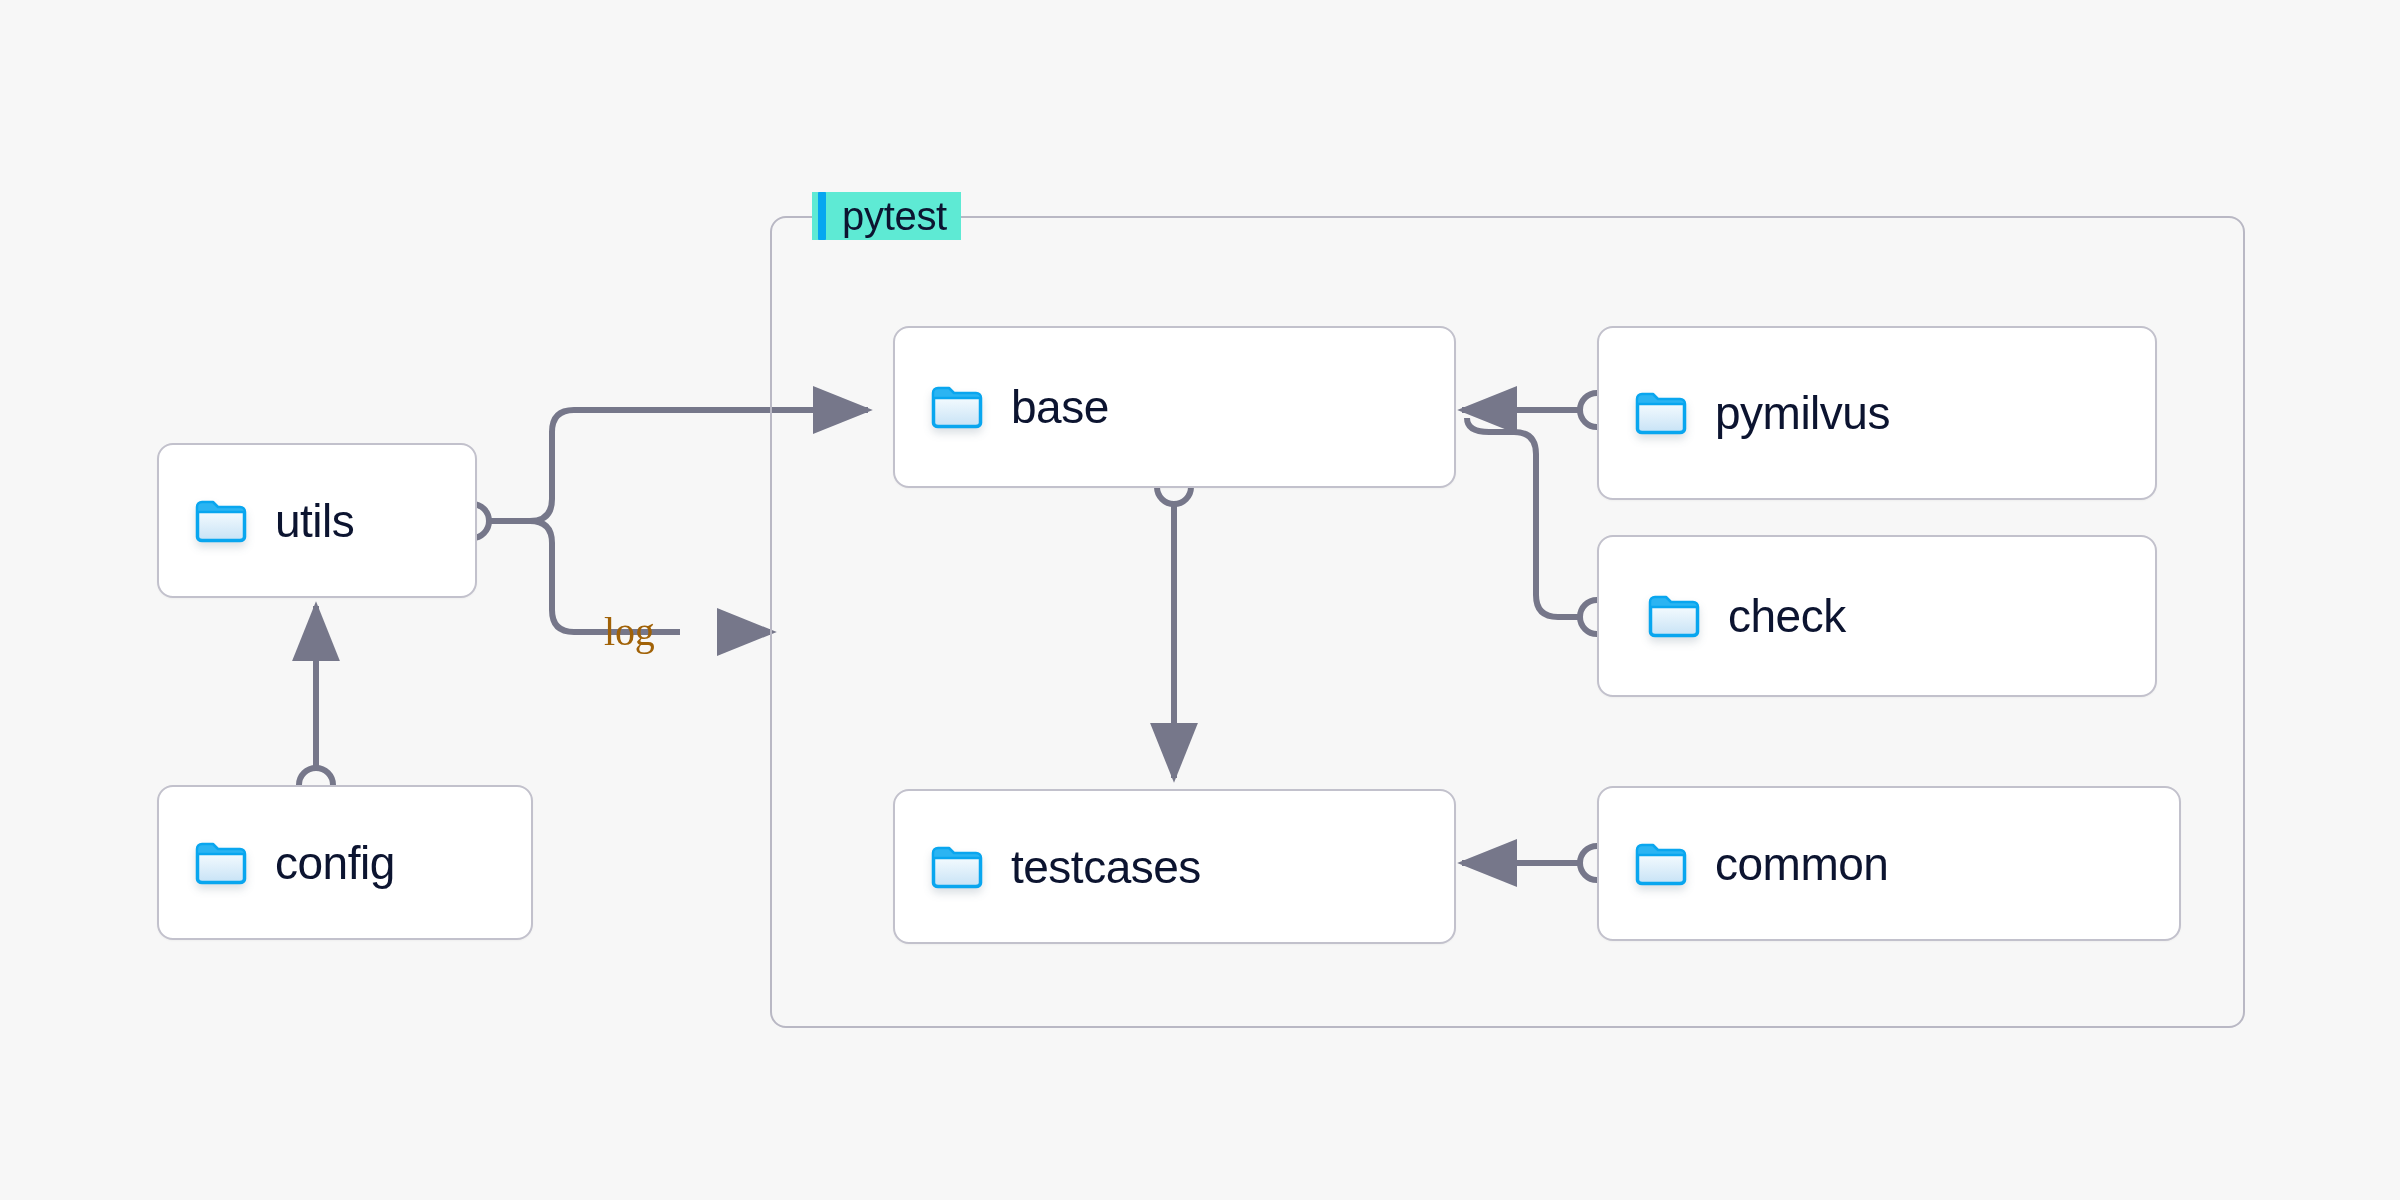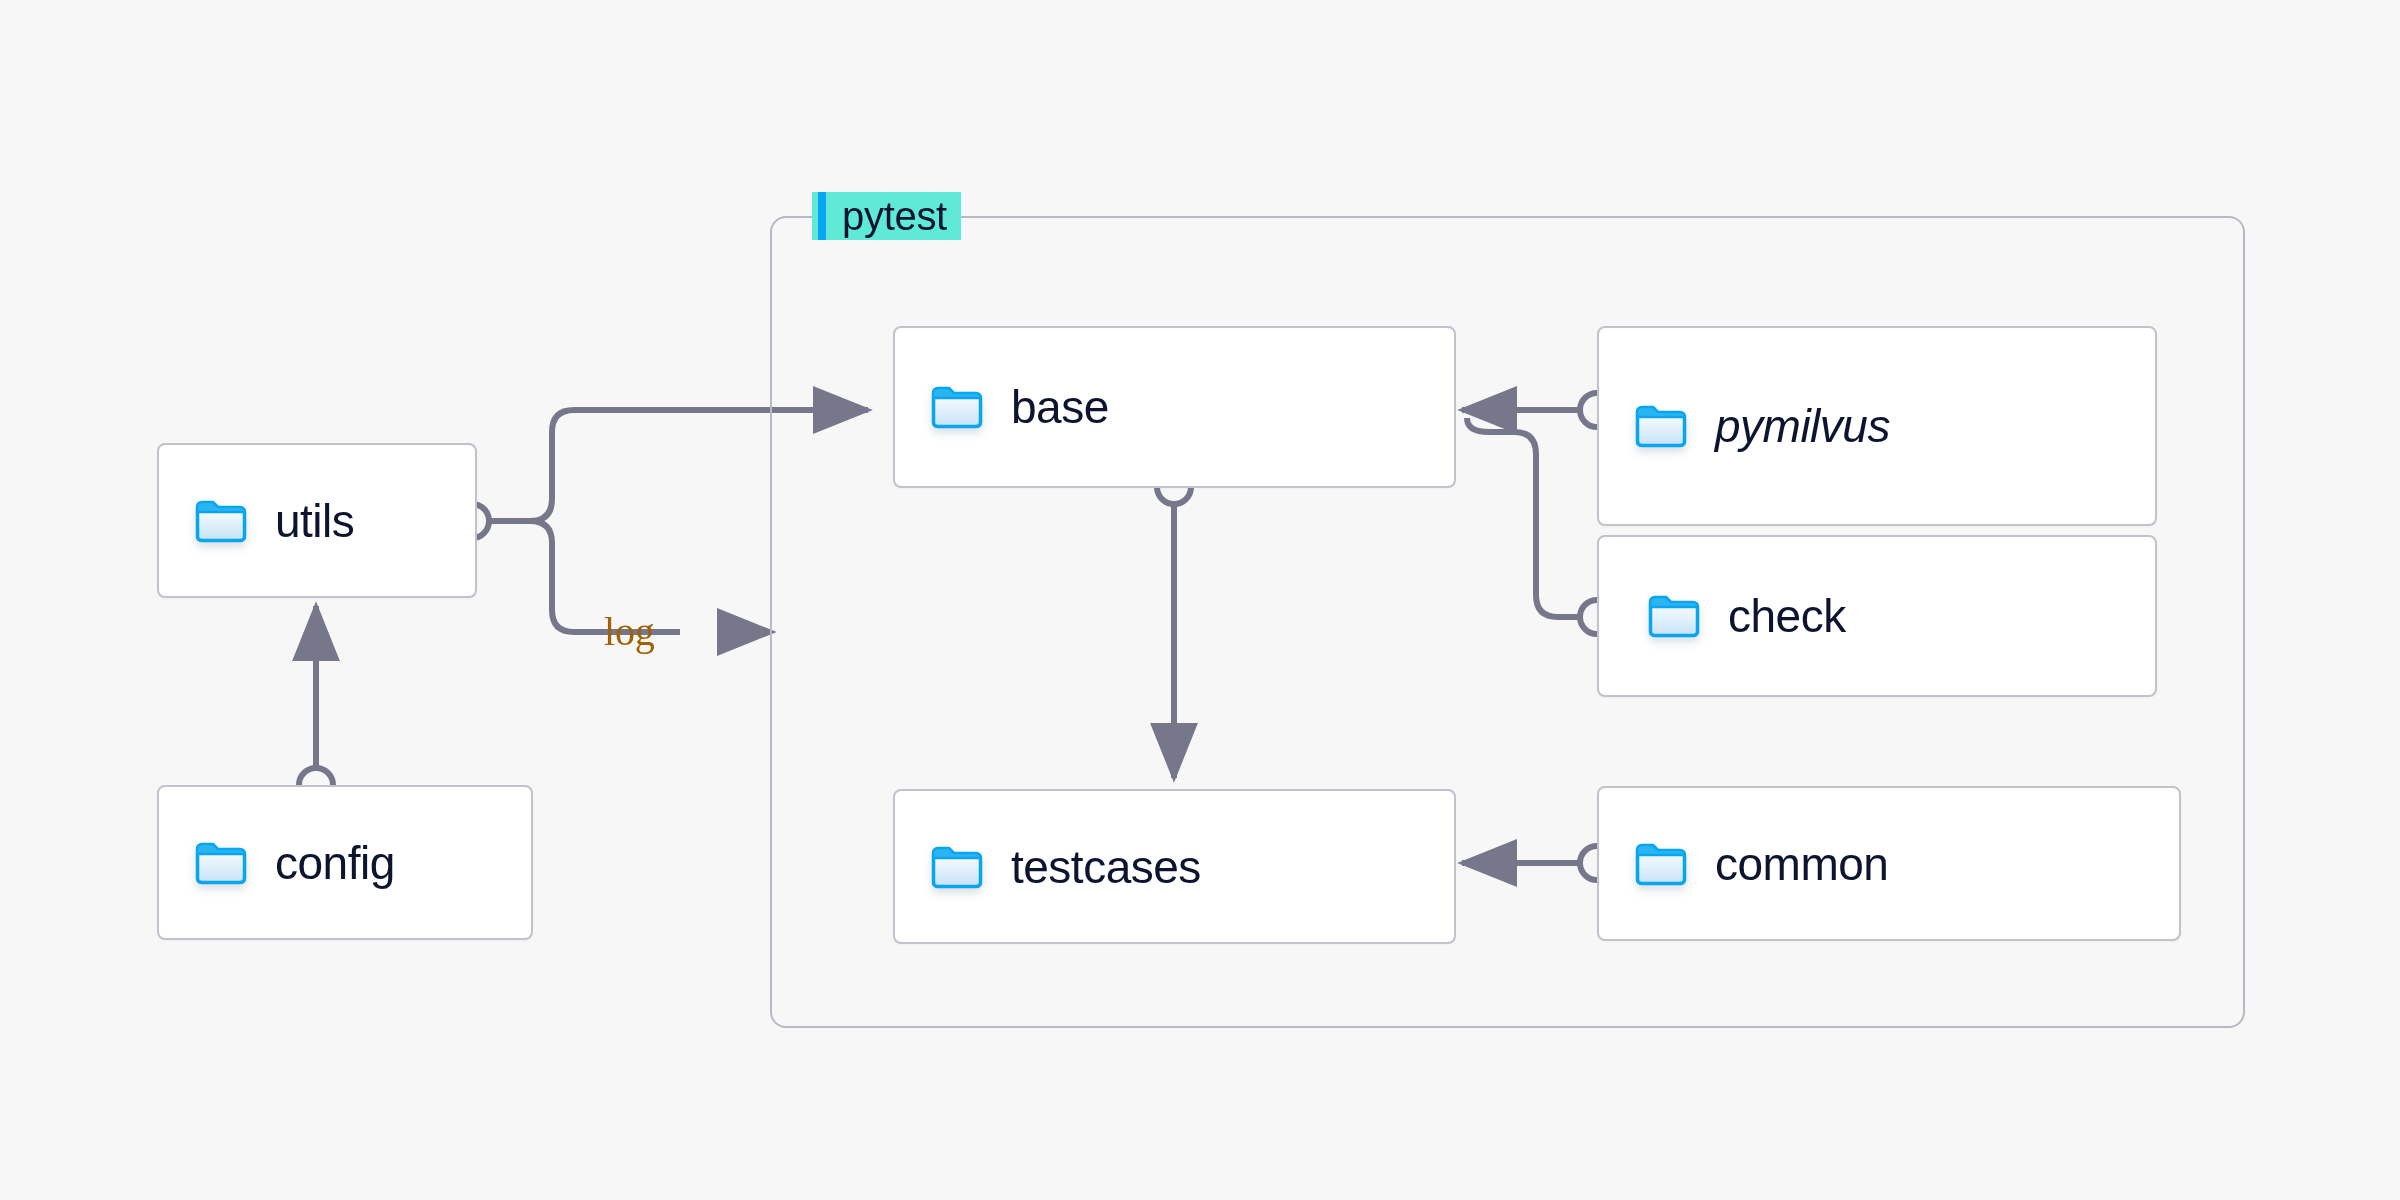--- a/index.html
+++ b/index.html
@@ -54,21 +54,21 @@
     color: #0c1430;
     letter-spacing: -0.3px;
   }
 
   
   .node {
     position: absolute;
     box-sizing: border-box;
     background: #ffffff;
     border: 2px solid #c2c1cc;
-    border-radius: 8px;
+    border-radius: 16px;
     display: flex;
     align-items: center;
     box-shadow: 0 1px 2px rgba(20,20,40,0.035);
   }
   .node-inner {
     display: flex;
     align-items: center;
     gap: 28px;
     padding-left: 36px;
   }
@@ -192,21 +192,21 @@
   <div class="node" style="left:893px; top:789px; width:563px; height:155px;">
     <div class="node-inner">
       <svg class="folder-icon" viewBox="0 0 52 44">
         <path d="M2 8 C2 5 4 3 7 3 L18 3 L23 8 L45 8 C48 8 50 10 50 13 L50 38 C50 40 48 42 45 42 L7 42 C4 42 2 40 2 38 Z" fill="#2bb4f2" stroke="#09a6ef" stroke-width="2.5" stroke-linejoin="round"></path>
         <path d="M3 13 L49 13 L49 38 C49 40 47.5 41 45 41 L7 41 C4.5 41 3 40 3 38 Z" fill="url(#folderGrad)" stroke="#09a6ef" stroke-width="2.5" stroke-linejoin="round"></path>
       </svg>
       <span class="node-label">testcases</span>
     </div>
   </div>
 
-  <div class="node" style="left:1597px; top:326px; width:560px; height:200px;font-style:italic;">
+  <div class="node" style="left:1597px; top:326px; width:560px; height:174px;">
     <div class="node-inner">
       <svg class="folder-icon" viewBox="0 0 52 44">
         <path d="M2 8 C2 5 4 3 7 3 L18 3 L23 8 L45 8 C48 8 50 10 50 13 L50 38 C50 40 48 42 45 42 L7 42 C4 42 2 40 2 38 Z" fill="#2bb4f2" stroke="#09a6ef" stroke-width="2.5" stroke-linejoin="round"></path>
         <path d="M3 13 L49 13 L49 38 C49 40 47.5 41 45 41 L7 41 C4.5 41 3 40 3 38 Z" fill="url(#folderGrad)" stroke="#09a6ef" stroke-width="2.5" stroke-linejoin="round"></path>
       </svg>
       <span class="node-label">pymilvus</span>
     </div>
   </div>
 
   <div class="node" style="left:1597px; top:535px; width:560px; height:162px;padding-left:13px;">

